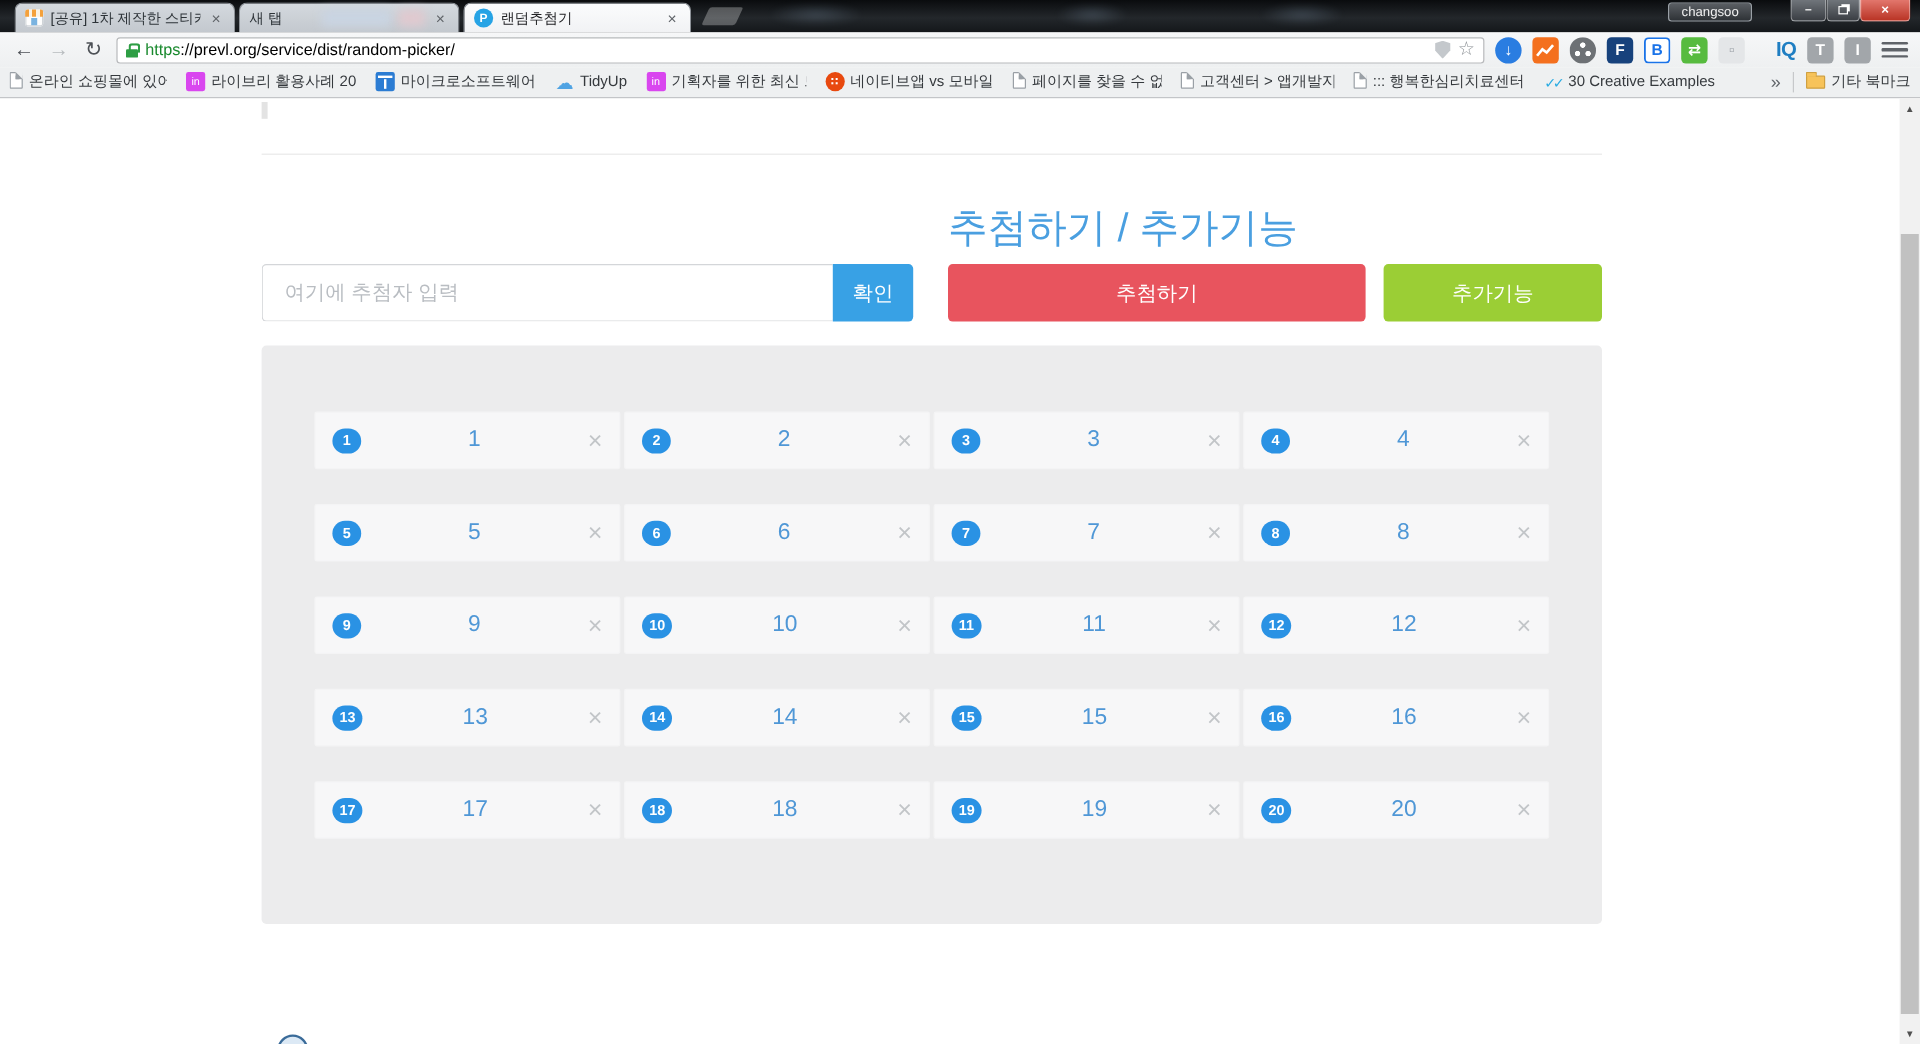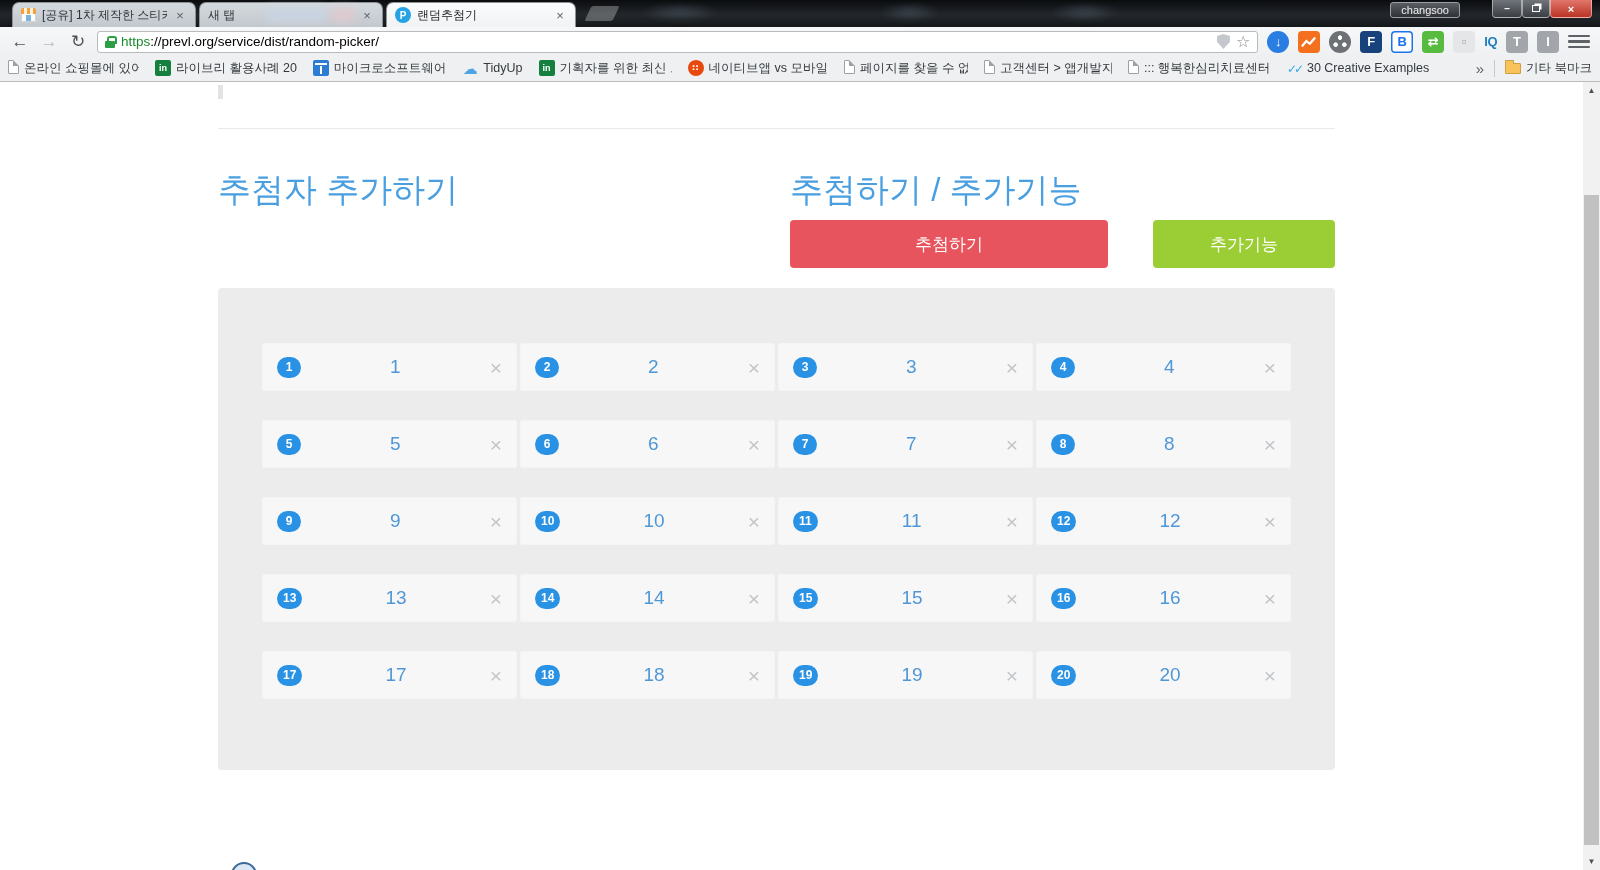--- a/index.html
+++ b/index.html
@@ -62,35 +62,35 @@
   .shield { width:13px; height:15px; background:#c4c8cc; flex:none;
     clip-path:polygon(50% 0,100% 14%,100% 52%,50% 100%,0 52%,0 14%); }
   .star { font-size:16px; color:#8a8f94; line-height:1; flex:none; }
   .ext-area { display:flex; align-items:center; gap:9px; flex:none; }
   .ext { width:22px; height:22px; border-radius:4px; display:flex; align-items:center;
     justify-content:center; font-size:13px; font-weight:bold; flex:none; }
   .ext.circle { border-radius:50%; }
   .ext.film { border-radius:50%; background:radial-gradient(circle at 50% 30%,#fff 0 2px,transparent 2.5px),
     radial-gradient(circle at 30% 62%,#fff 0 2px,transparent 2.5px),
     radial-gradient(circle at 70% 62%,#fff 0 2px,transparent 2.5px),#6d7175; }
-  .ext.text { width:auto; border-radius:0; font-size:13px; letter-spacing:-0.5px; }
+  .ext.text { width:auto; border-radius:0; font-size:17px; letter-spacing:-0.5px;margin-left:17px; }
   .menu-btn { width:22px; height:22px; display:flex; flex-direction:column; justify-content:center; gap:3px; flex:none; }
   .menu-btn i { display:block; height:2.5px; background:#5f6368; border-radius:1px; }
 
   
   .bookmarksbar { position:absolute; left:0; top:56px; width:1600px; height:26px;
     background:#eef0f1; border-bottom:1px solid #b9bbbd; display:flex; align-items:center;
     padding:0 8px; gap:16px; font-size:12.5px; color:#35393d; }
   .bm { display:flex; gap:5px; flex:none; }
   .bm-label { white-space:nowrap; overflow:hidden; }
   .bm-ico { width:16px; height:16px; display:flex; align-items:center; justify-content:center; flex:none; }
   .bm-ico.page { width:11px; height:14px; background:#fff; border:1px solid #9aa0a6; border-radius:1px; position:relative; }
   .bm-ico.page::before { content:""; position:absolute; top:-1px; right:-1px;
     border:3px solid; border-color:#eef0f1 #eef0f1 #9aa0a6 #9aa0a6; }
-  .bm-ico.linkedin { background:#15803d; border-radius:2px; color:#fff; font-weight:bold; font-size:9px; }
+  .bm-ico.linkedin { background:#d946ef; border-radius:2px; color:#fff; font-weight:normal; font-size:9px; }
   .bm-ico.mswindow { background:#2b7cd3; border-radius:2px; position:relative; }
   .bm-ico.mswindow::before { content:""; position:absolute; left:2px; right:2px; top:3px; height:2px; background:#fff; }
   .bm-ico.mswindow::after { content:""; position:absolute; left:7px; top:6px; bottom:2px; width:2px; background:#fff; }
   .bm-ico.cloud { color:#4fa3e3; font-size:15px; }
   .bm-ico.reddot { background:#e8490f; border-radius:50%; color:#fff; font-size:9px; font-weight:bold; }
   .bm-ico.checks { color:#29abe2; font-weight:bold; font-size:12px; letter-spacing:-3px; }
   .bm-right { margin-left:auto; display:flex; align-items:center; gap:10px; flex:none; }
   .bm-chevron { font-size:15px; color:#5f6368; }
   .bm-sep { width:1px; height:17px; background:#c6c8ca; }
   .bm-ico.folder { width:16px; height:11px; background:#f7c35a; border:1px solid #cfa041;
@@ -105,21 +105,21 @@
   .divider { position:absolute; left:0; top:46px; width:1117px; height:1px; background:#e9e9e9; }
   .heading { position:absolute; top:86px; font-size:33px; color:var(--accent); white-space:nowrap; }
   .h-left { left:0; } .h-right { left:572px;text-align:right; }
   .input-group { position:absolute; left:0; top:138px; width:543px; height:48px; display:flex; }
   .picker-input { flex:1; height:48px; border:1px solid #d4d6d9; border-right:none;
     border-radius:4px 0 0 4px; padding:0 18px; font-size:17px; color:#333; outline:none;
     font-family:inherit; }
   .picker-input::placeholder { color:#b9bdc2; }
   .btn { display:flex; align-items:center; justify-content:center; color:#fff; font-size:17px; }
   .confirm-btn { width:67px; height:48px; background:var(--confirm); border-radius:0 4px 4px 0; }
-  .draw-btn { position:absolute; left:572px; top:138px; width:318px; height:48px;
+  .draw-btn { position:absolute; left:572px; top:138px; width:348px; height:48px;
     background:var(--red); border-radius:4px; }
   .extra-btn { position:absolute; left:935px; top:138px; width:182px; height:48px;
     background:var(--green); border-radius:4px; }
   .panel { position:absolute; left:0; top:206px; width:1117px; height:482px;
     background:#ececed; border-radius:4px; }
   .entries-grid { position:absolute; left:44px; right:44px; top:55px;
     display:grid; grid-template-columns:repeat(4,1fr); column-gap:3px; row-gap:29px; }
   .entry { height:48px; background:#f7f7f8; border:1px solid #f4f4f5; border-radius:2px;
     display:flex; align-items:center; padding:0 14px; }
   .badge { min-width:24px; height:21px; padding:0 6px; border-radius:11px; background:var(--badge);
@@ -264,23 +264,26 @@
         <span class="bm-label">기타 북마크</span>
       </span>
     </div>
   </div>
 
   <div class="viewport">
     <div class="content">
       <div class="remnant"></div>
       <div class="divider"></div>
 
-      <div class="heading h-left">추첨자 추가하기</div>
       <div class="heading h-right">추첨하기 / 추가기능</div>
 
+      <div class="input-group">
+        <input class="picker-input" type="text" placeholder="여기에 추첨자 입력" style="">
+        <div class="btn confirm-btn">확인</div>
+      </div>
       <div class="btn draw-btn">추첨하기</div>
       <div class="btn extra-btn">추가기능</div>
 
       <div class="panel">
         <div class="entries-grid">
             <div class="entry">
               <span class="badge">1</span>
               <span class="ename">1</span>
               <span class="remove">×</span>
             </div>

